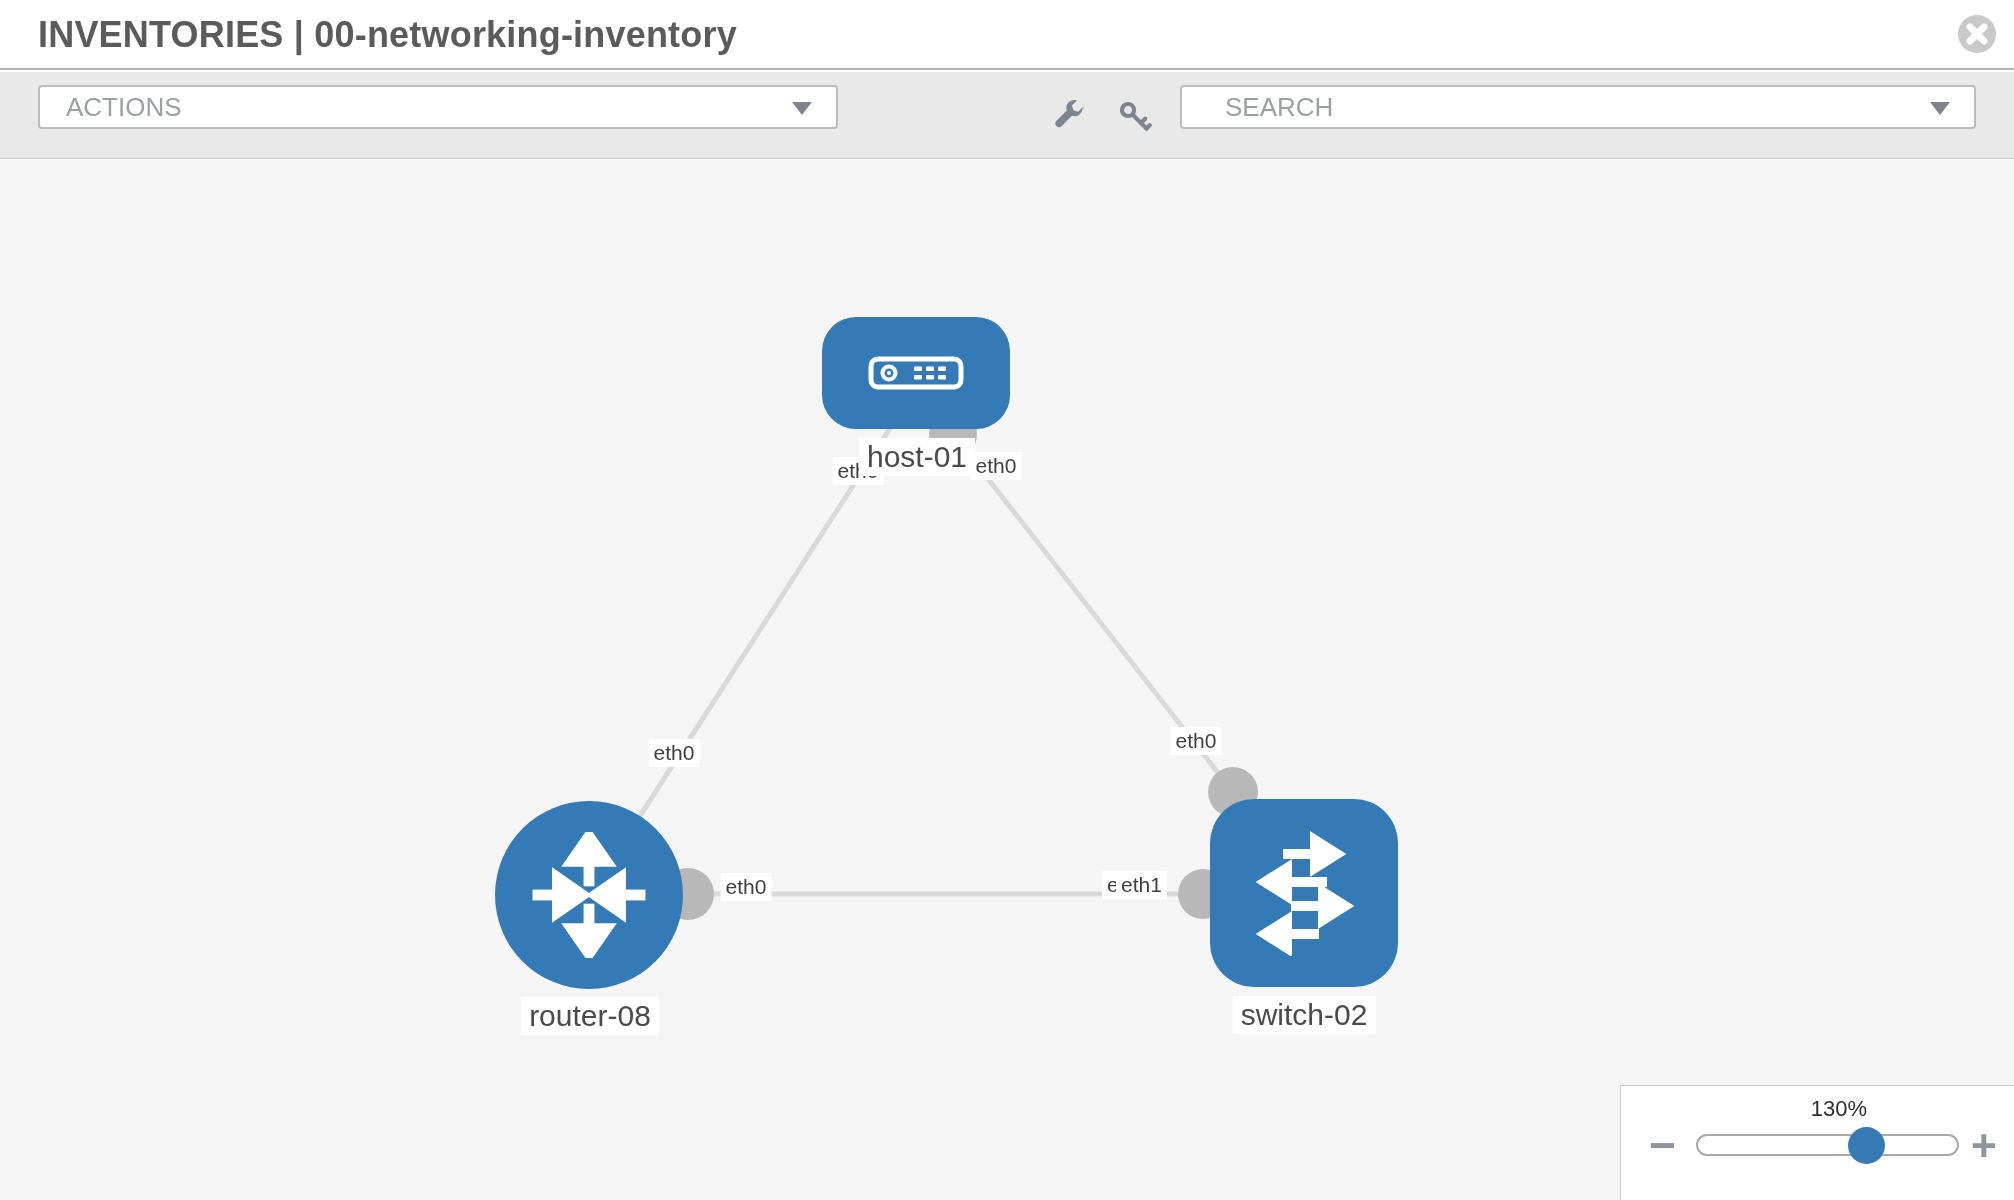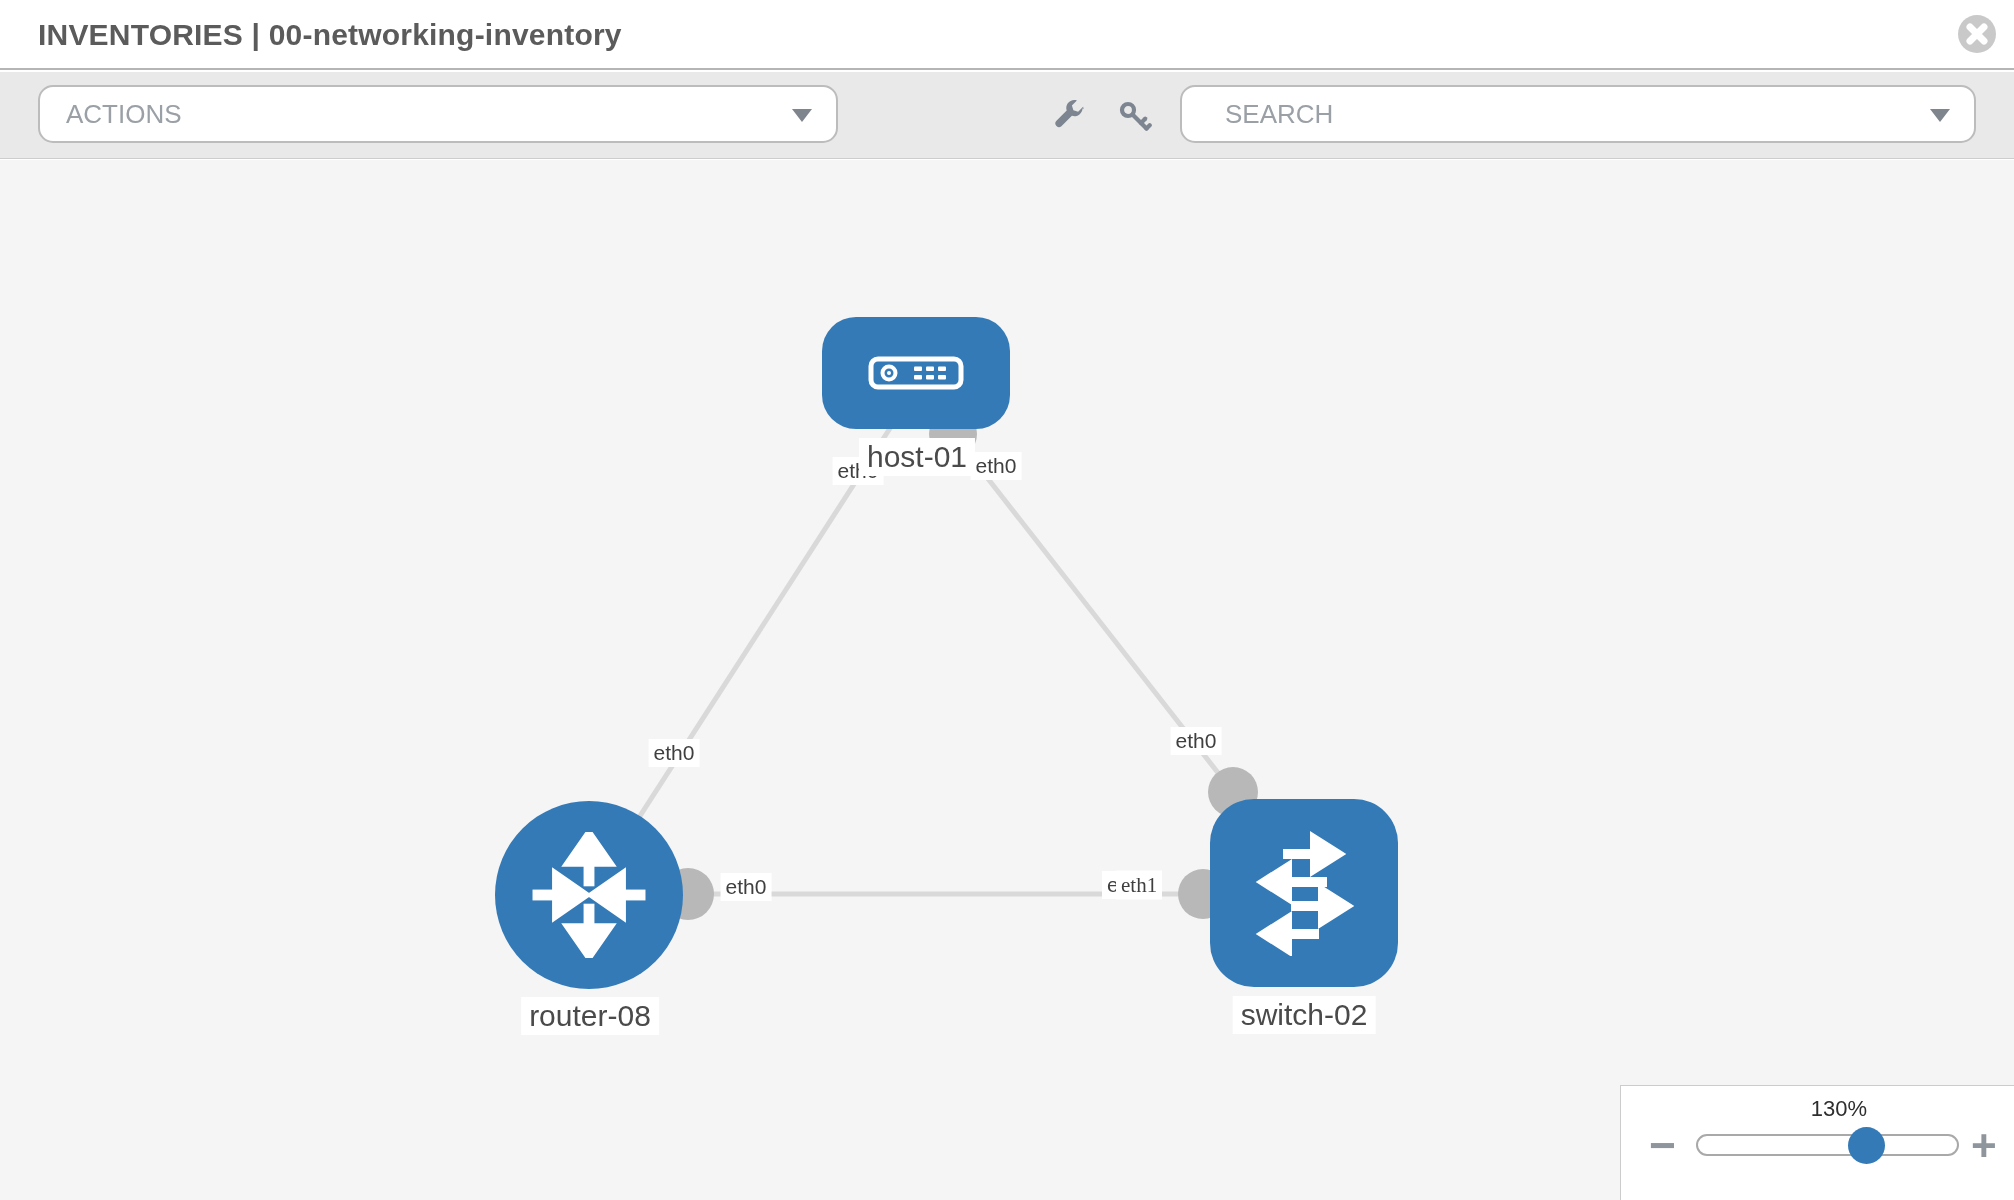--- a/index.html
+++ b/index.html
@@ -4,29 +4,29 @@
 <style>
   * { margin:0; padding:0; box-sizing:border-box; }
   html,body { width:2014px; height:1200px; overflow:hidden;
               font-family:"Liberation Sans", sans-serif; background:#fff; }
   .app { position:relative; width:2014px; height:1200px; }
 
   
   .header { position:absolute; top:0; left:0; width:100%; height:70px;
             background:#ffffff; border-bottom:2px solid #b5b5b5; }
   .page-title { position:absolute; left:38px; top:0; line-height:70px;
-                font-size:30px; font-weight:bold; color:#5b5b5b; letter-spacing:0.2px; }
+                font-size:36px; font-weight:bold; color:#5b5b5b; letter-spacing:0.2px; }
   .close-btn { position:absolute; right:17px; top:14px; width:40px; height:40px;
                background:transparent; border:none; cursor:pointer; }
 
   
   .toolbar { position:absolute; top:72px; left:0; width:100%; height:87px;
              background:#e9e9e9; border-bottom:1px solid #cdcdcd; }
-  .dropdown { position:absolute; top:13px; height:58px; background:#fff;
-              border:2px solid #bcbcbc; border-radius:15px;
+  .dropdown { position:absolute; top:13px; height:44px; background:#fff;
+              border:2px solid #bcbcbc; border-radius:4px;
               display:flex; align-items:center; font-size:26px; color:#9aa0a6; }
   .dd-actions { left:38px;  width:800px; padding-left:26px; }
   .dd-search  { left:1180px; width:796px; padding-left:43px; }
   .caret { position:absolute; right:24px; top:50%; margin-top:-5px; width:0; height:0;
            border-left:10px solid transparent; border-right:10px solid transparent;
            border-top:13px solid #7e858d; }
   .tool-icon { position:absolute; width:34px; height:34px; cursor:pointer; }
   .icon-wrench { left:1051px; top:27px; }
   .icon-key    { left:1118px; top:28px; }
 
@@ -50,21 +50,21 @@
 
   .eth-label { position:absolute; transform:translate(-50%,-50%);
                background:#ffffff; color:#3f3f3f; font-size:21px;
                padding:2px 5px; white-space:nowrap; }
   .eth-host-l  { left:858px;  top:311px; }
   .eth-host-r  { left:996px;  top:306px; }
   .eth-link1   { left:674px;  top:593px; }
   .eth-link2   { left:1196px; top:581px; }
   .eth-link3-l { left:746px;  top:727px; }
   .eth-under   { left:1102px; top:725px; transform:translateY(-50%); }
-  .eth-over    { left:1116px; top:725px; transform:translateY(-50%);font-family:Liberation Serif, serif; }
+  .eth-over    { left:1116px; top:725px; transform:translateY(-50%); }
 
   
   .zoom-panel { position:absolute; left:1620px; top:925px; width:437px; height:116px;
                 background:#ffffff; border:1px solid #cccccc; border-right:none; border-bottom:none; }
   .zoom-level { position:absolute; left:0; top:10px; width:100%; text-align:center;
                 font-size:22px; color:#2e2e2e; }
   .zoom-out, .zoom-in { position:absolute; color:#8e959d; font-weight:bold;
                         cursor:pointer; line-height:40px; }
   .zoom-out { left:28px; top:39px; font-size:46px; }
   .zoom-in  { left:350px; top:40px; font-size:44px; }

